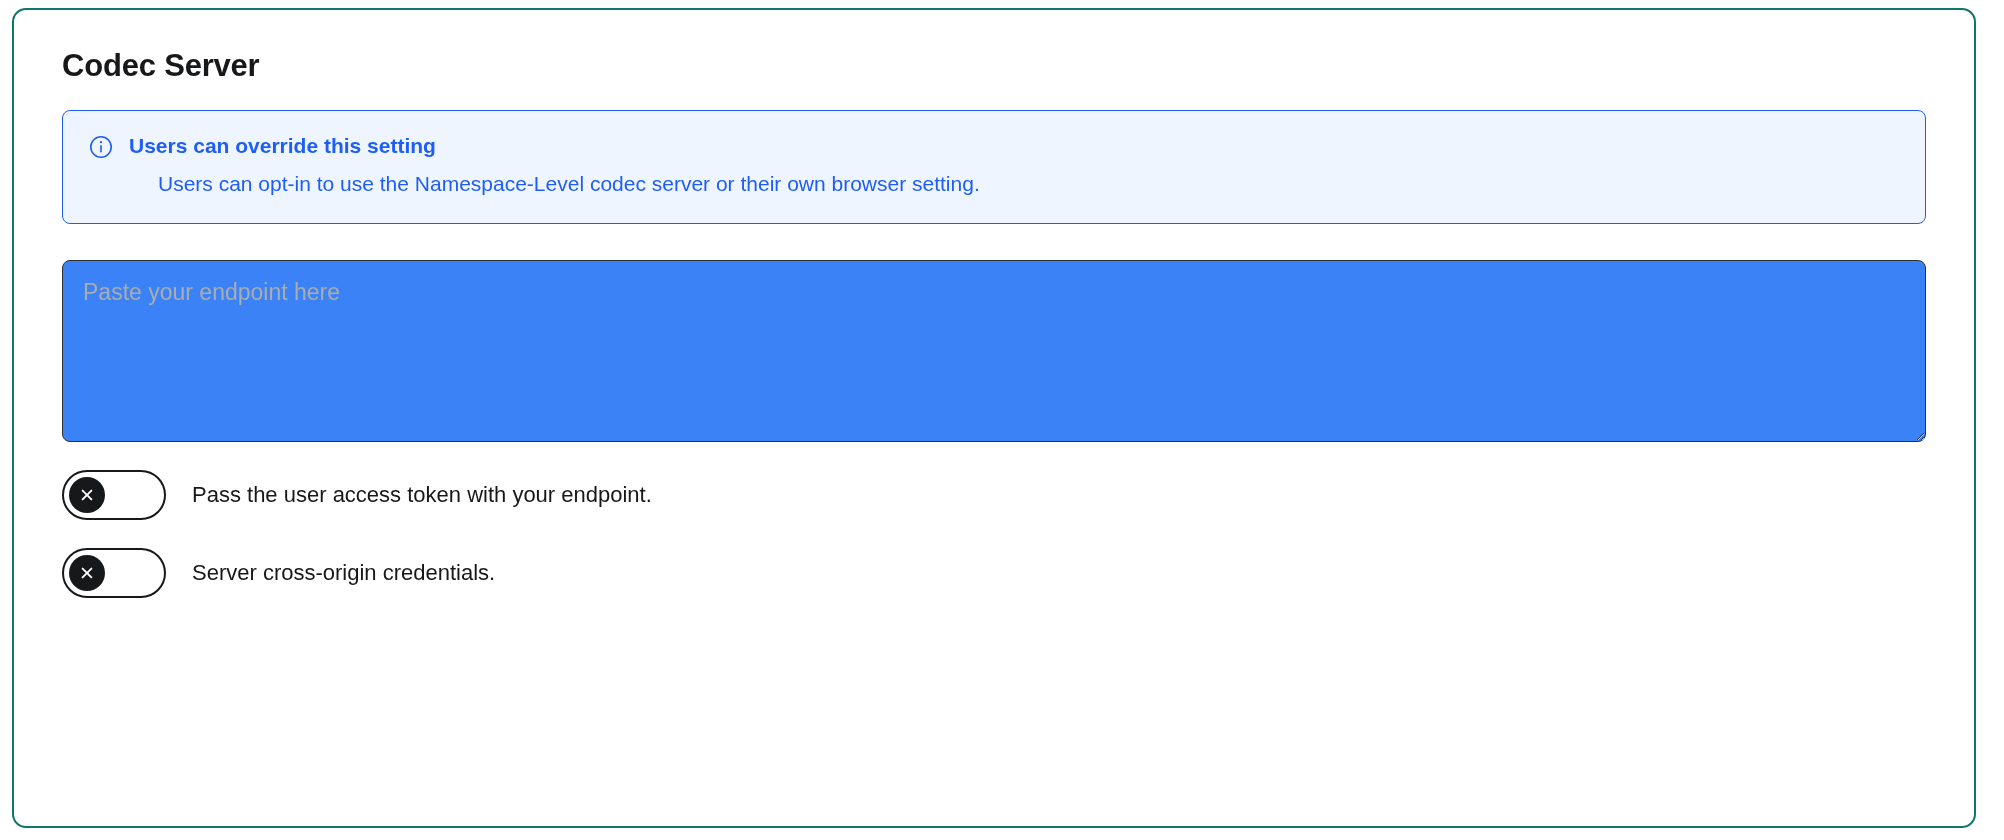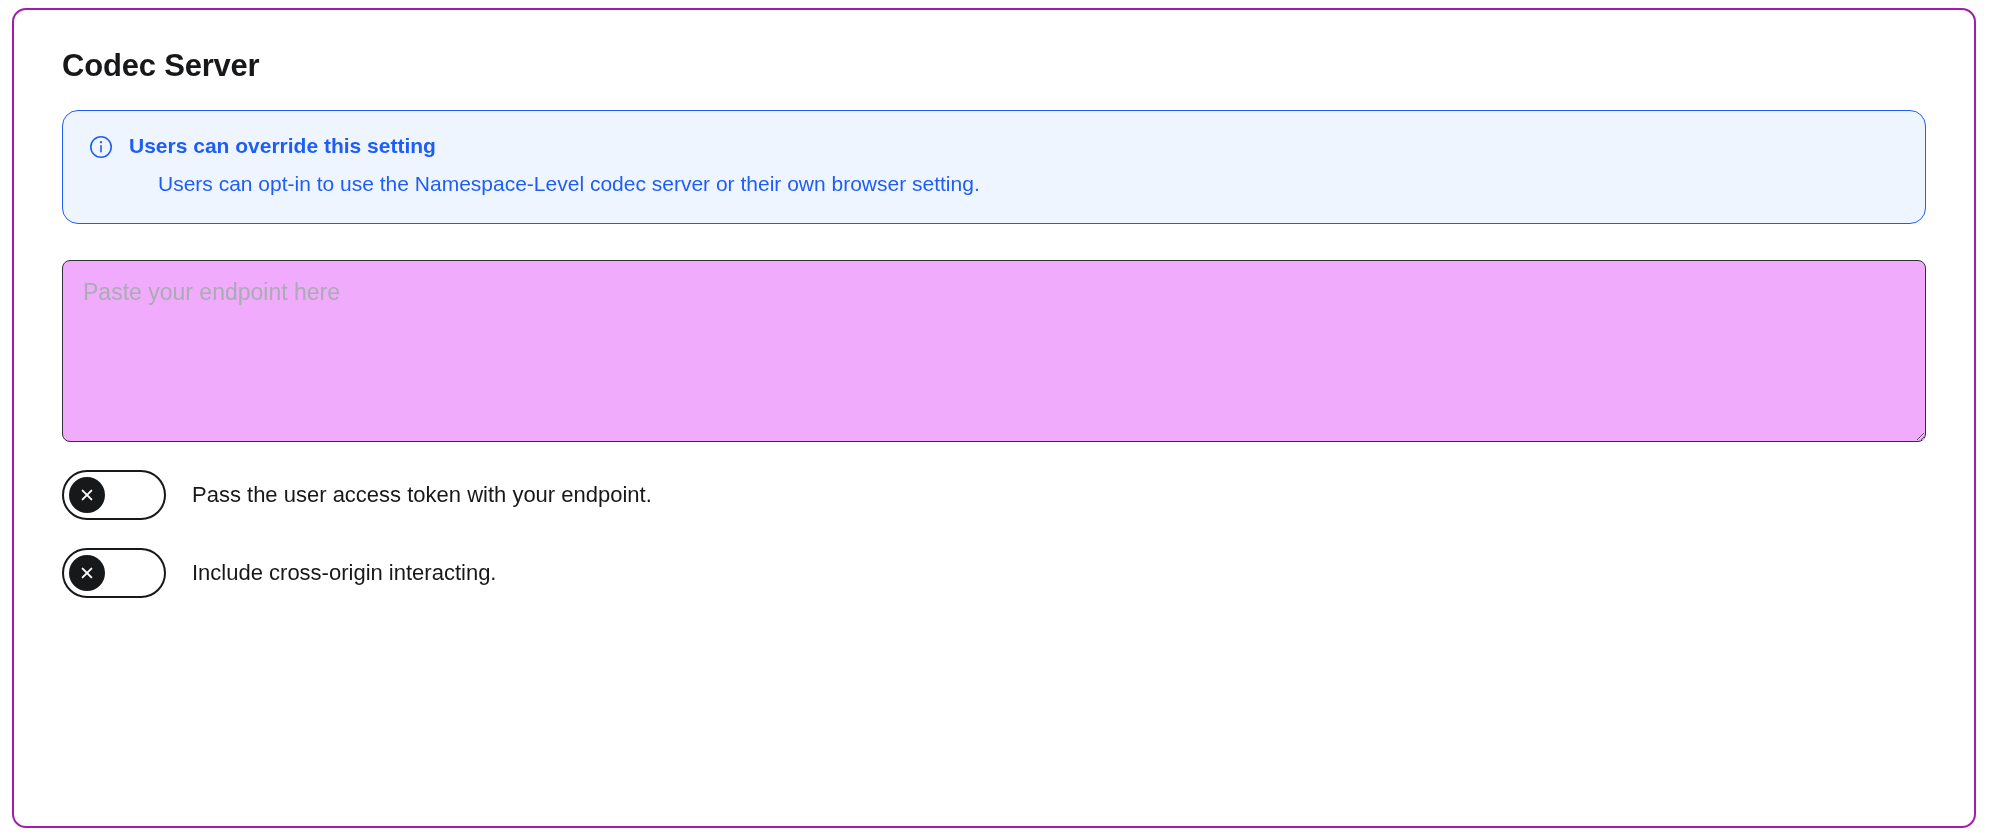--- a/index.html
+++ b/index.html
@@ -15,36 +15,36 @@
     overflow: hidden;
   }
 
   .panel {
     position: absolute;
     left: 12px;
     top: 8px;
     width: 1964px;
     height: 820px;
     background: #ffffff;
-    border: 2px solid #a21caf;
+    border: 2px solid #0f766e;
     border-radius: 14px;
     padding: 38px 48px 0 48px;
   }
 
   .panel-title {
     font-size: 31px;
     font-weight: bold;
     color: #17181a;
     letter-spacing: -0.2px;
     margin: 0 0 26px 0;
   }
 
   .notice {
     border: 1.6px solid #1e5ef5;
-    border-radius: 16px;
+    border-radius: 8px;
     background: #eff5ff;
     padding: 22px 26px 26px 26px;
     margin-bottom: 36px;
   }
   .notice-row {
     display: flex;
     align-items: flex-start;
     gap: 16px;
   }
   .info-icon {
@@ -77,21 +77,21 @@
   .endpoint-input {
     display: block;
     width: 100%;
     height: 182px;
     border: 1.6px solid #2f3136;
     border-radius: 8px;
     padding: 18px 20px;
     font-family: "Liberation Sans", sans-serif;
     font-size: 23px;
     color: #17181a;
-    background: #f0abfc;
+    background: #3b82f6;
     resize: vertical;
     outline: none;
   }
   .endpoint-input::placeholder {
     color: #a9acb1;
   }
 
   .toggle-row {
     display: flex;
     align-items: center;
@@ -165,16 +165,16 @@
   </div>
 
   <div class="toggle-row">
     <div class="toggle">
       <span class="knob">
         <svg width="18" height="18" viewBox="0 0 18 18">
           <path d="M4.6 4.6 L13.4 13.4 M13.4 4.6 L4.6 13.4" stroke="#ffffff" stroke-width="1.9" stroke-linecap="round"></path>
         </svg>
       </span>
     </div>
-    <span class="toggle-label">Include cross-origin interacting.</span>
+    <span class="toggle-label">Server cross-origin credentials.</span>
   </div>
 
 </div>
 
 </body></html>

